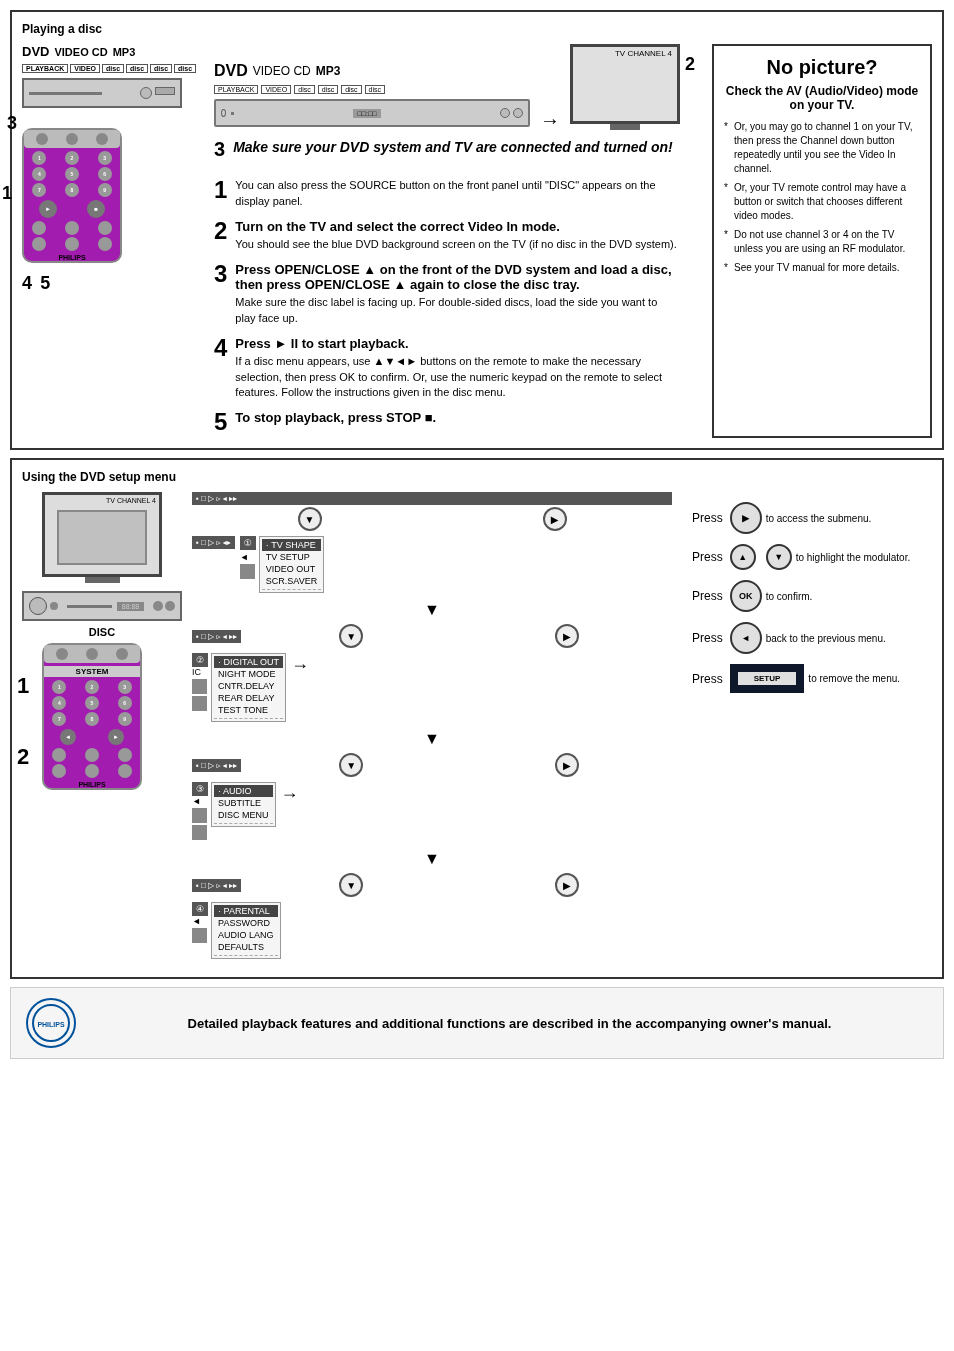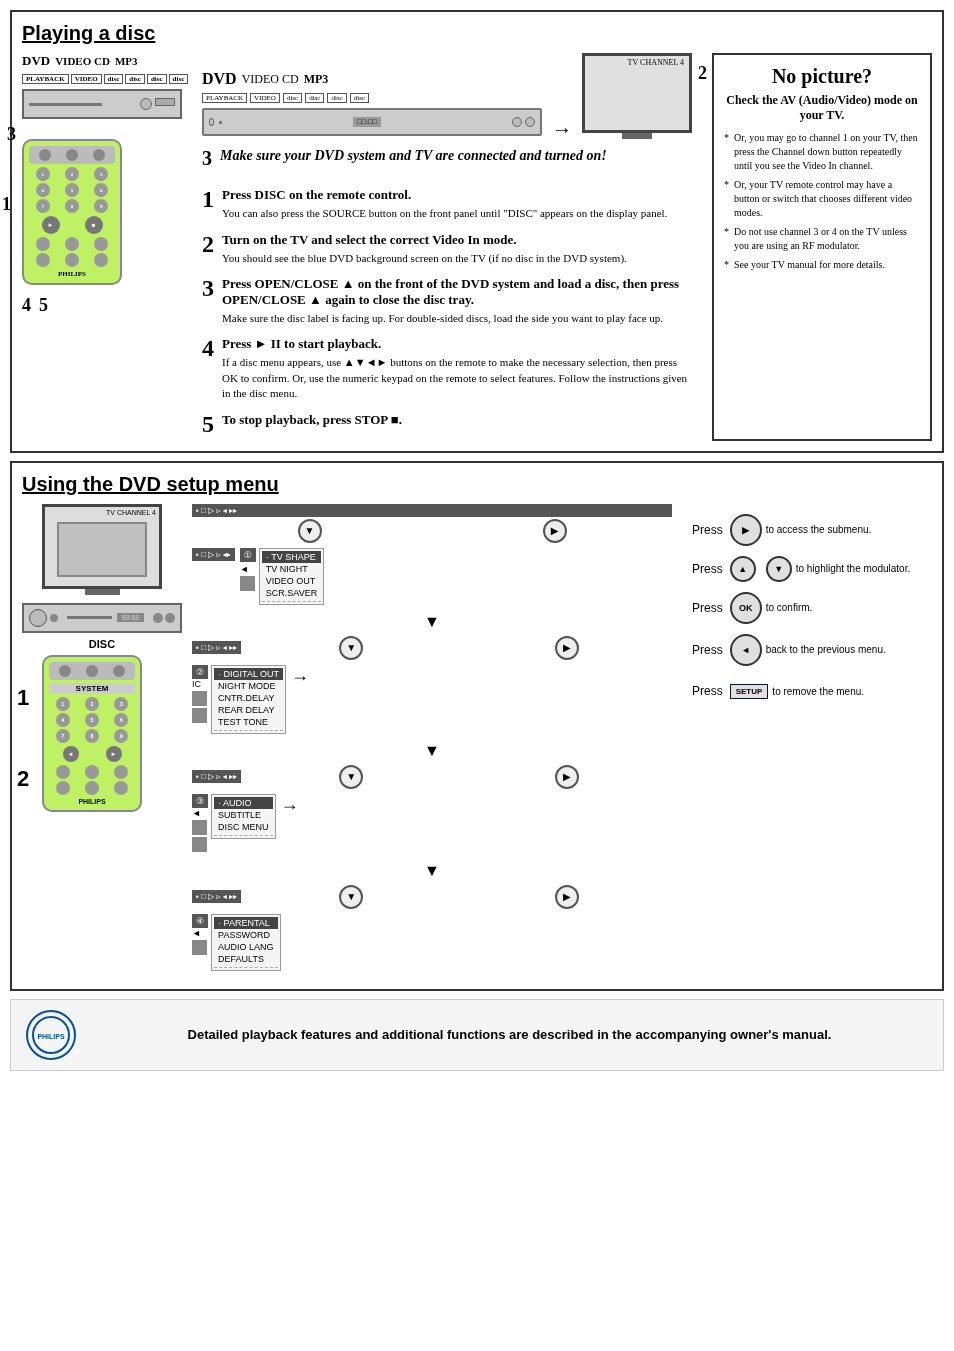--- a/index.html
+++ b/index.html
@@ -20,30 +20,28 @@
 
     
     .top-section {
       border: 2px solid #333;
       margin-bottom: 8px;
       padding: 10px;
       position: relative;
     }
 
     .section-title {
-      font-size: 20px;
-      font-weight: bold;
-      text-decoration: underline;
+      font-size: 12px;
+      font-weight: bold;
       margin-bottom: 8px;
     }
 
     .top-content {
       display: flex;
-      gap: 10px;
-      font-family: Liberation Serif, serif;
+      gap: 22px;
     }
 
     .left-panel {
       width: 160px;
       flex-shrink: 0;
       position: relative;
     }
 
     .center-panel {
       flex: 1;
@@ -264,24 +262,23 @@
     }
 
     .tv-foot {
       width: 30px;
       height: 6px;
       background: #666;
     }
 
     .remote-body {
       width: 100px;
-      background: #bef264;
+      background: #a21caf;
       border: 2px solid #888;
       border-radius: 10px;
-      padding: 5px;
       margin: 5px auto;
     }
 
     .remote-nav {
       display: grid;
       grid-template-columns: repeat(3, 1fr);
       gap: 2px;
       margin: 3px 0;
     }
 
@@ -381,26 +378,26 @@
       display: flex;
       align-items: center;
       justify-content: center;
       font-size: 9px;
       font-weight: bold;
       margin: 0 4px;
       flex-shrink: 0;
     }
 
     .pi-icon-setup {
-      border: 1px solid #0f172a;
+      border: 8px solid #0f172a;
       background: #e0e0e0;
-      padding: 2px 5px;
+      padding: 2px 16px;
       font-size: 8px;
       font-weight: bold;
-      margin: 8px 4px;
+      margin: 0 4px;
     }
 
     .pi-desc {
       font-size: 10px;
     }
 
     .two-icons {
       display: flex;
       gap: 2px;
     }
@@ -554,21 +551,20 @@
         <div style="display:flex;align-items:flex-start;margin-bottom:10px;">
           <span style="font-size:20px;font-weight:bold;margin-right:8px;">3</span>
           <div class="header-note">Make sure your DVD system and TV are connected and turned on!</div>
         </div>
 
         <div>
 
           <div class="instruction-block">
             <div class="instruction-number">1</div>
             <div class="instruction-content">
-              <div class="instruction-title">Press DISC on the remote control.</div>
               <div class="instruction-body">You can also press the SOURCE button on the front panel until "DISC" appears on the display panel.</div>
             </div>
           </div>
 
           <div class="instruction-block">
             <div class="instruction-number">2</div>
             <div class="instruction-content">
               <div class="instruction-title">Turn on the TV and select the correct Video In mode.</div>
               <div class="instruction-body">You should see the blue DVD background screen on the TV (if no disc in the DVD system).</div>
             </div>
@@ -706,21 +702,21 @@
               <span>▪ □ ▷ ▹ ◂▸</span>
             </div>
             <div style="display:flex;align-items:flex-start;">
               <div style="margin-right:3px;">
                 <div style="background:#555;color:white;padding:2px 4px;font-size:9px;">①</div>
                 <div style="font-size:9px;margin-top:2px;">◄</div>
                 <div style="width:15px;height:15px;background:#888;margin:2px 0;"></div>
               </div>
               <div class="menu-content-box">
                 <div class="mi sel">· TV SHAPE</div>
-                <div class="mi">TV NIGHT</div>
+                <div class="mi">TV SETUP</div>
                 <div class="mi">VIDEO OUT</div>
                 <div class="mi">SCR.SAVER</div>
                 <div style="border-top:1px dashed #aaa;margin-top:2px;"></div>
               </div>
             </div>
           </div>
         </div>
 
         <div class="arrow-down">▼</div>
 

